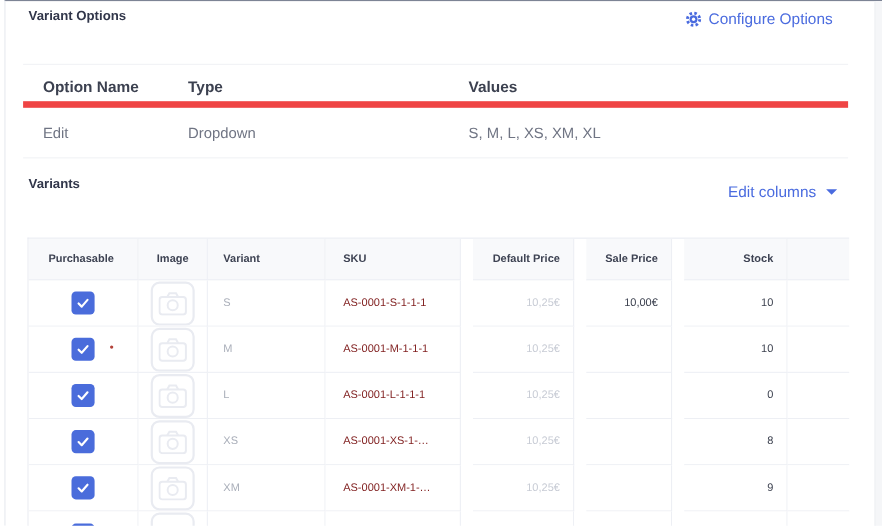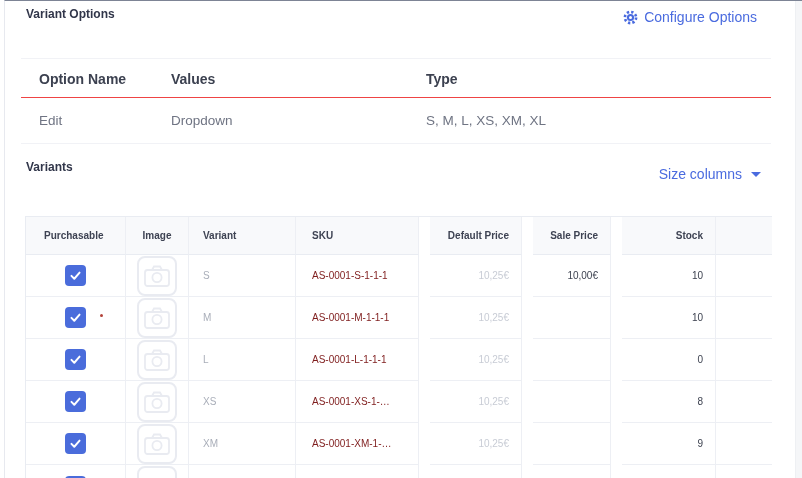--- a/index.html
+++ b/index.html
@@ -50,21 +50,21 @@
     font-size: 14px;
   }
   .opts-row {
     display: grid; grid-template-columns: 132px 255px auto;
     padding-left: 18px;
   }
   .opts-head {
     height: 40px; line-height: 40px;
     font-weight: 700; color: #3c4150;
     border-top: 1px solid #f1f2f6;
-    border-bottom: 1px solid #ef4444;
+    border-bottom: 6px solid #ef4444;
   }
   .opts-data {
     height: 46px; line-height: 46px;
     color: #6f7483; font-size: 13.5px;
     border-bottom: 1px solid #f1f2f6;
   }
 
   
   .vtable {
     position: absolute; left: 20px; top: 215px;
@@ -140,34 +140,34 @@
         <circle cx="7.5" cy="7.5" r="3.6" fill="#4a6bdf"></circle>
         <circle cx="7.5" cy="7.5" r="1.5" fill="#ffffff"></circle>
       </svg>
     </span>
     <span>Configure Options</span>
   </div>
 
   <div class="opts-table">
     <div class="opts-row opts-head">
       <div>Option Name</div>
+      <div>Type</div>
       <div>Values</div>
-      <div>Type</div>
     </div>
     <div class="opts-row opts-data">
       <div>Edit</div>
       <div>Dropdown</div>
       <div>S, M, L, XS, XM, XL</div>
     </div>
   </div>
 
   <div class="section-title title-2">Variants</div>
 
   <div class="link-action editcols">
-    <span>Size columns</span>
+    <span>Edit columns</span>
     <span class="caret-down"></span>
   </div>
 
   <div class="vtable" style="position:absolute;">
 
     <div class="vt-row vt-head">
       <div class="vt-cell head-purch">Purchasable</div>
       <div class="vt-cell align-c">Image</div>
       <div class="vt-cell pad-l-sm">Variant</div>
       <div class="vt-cell pad-l">SKU</div>

